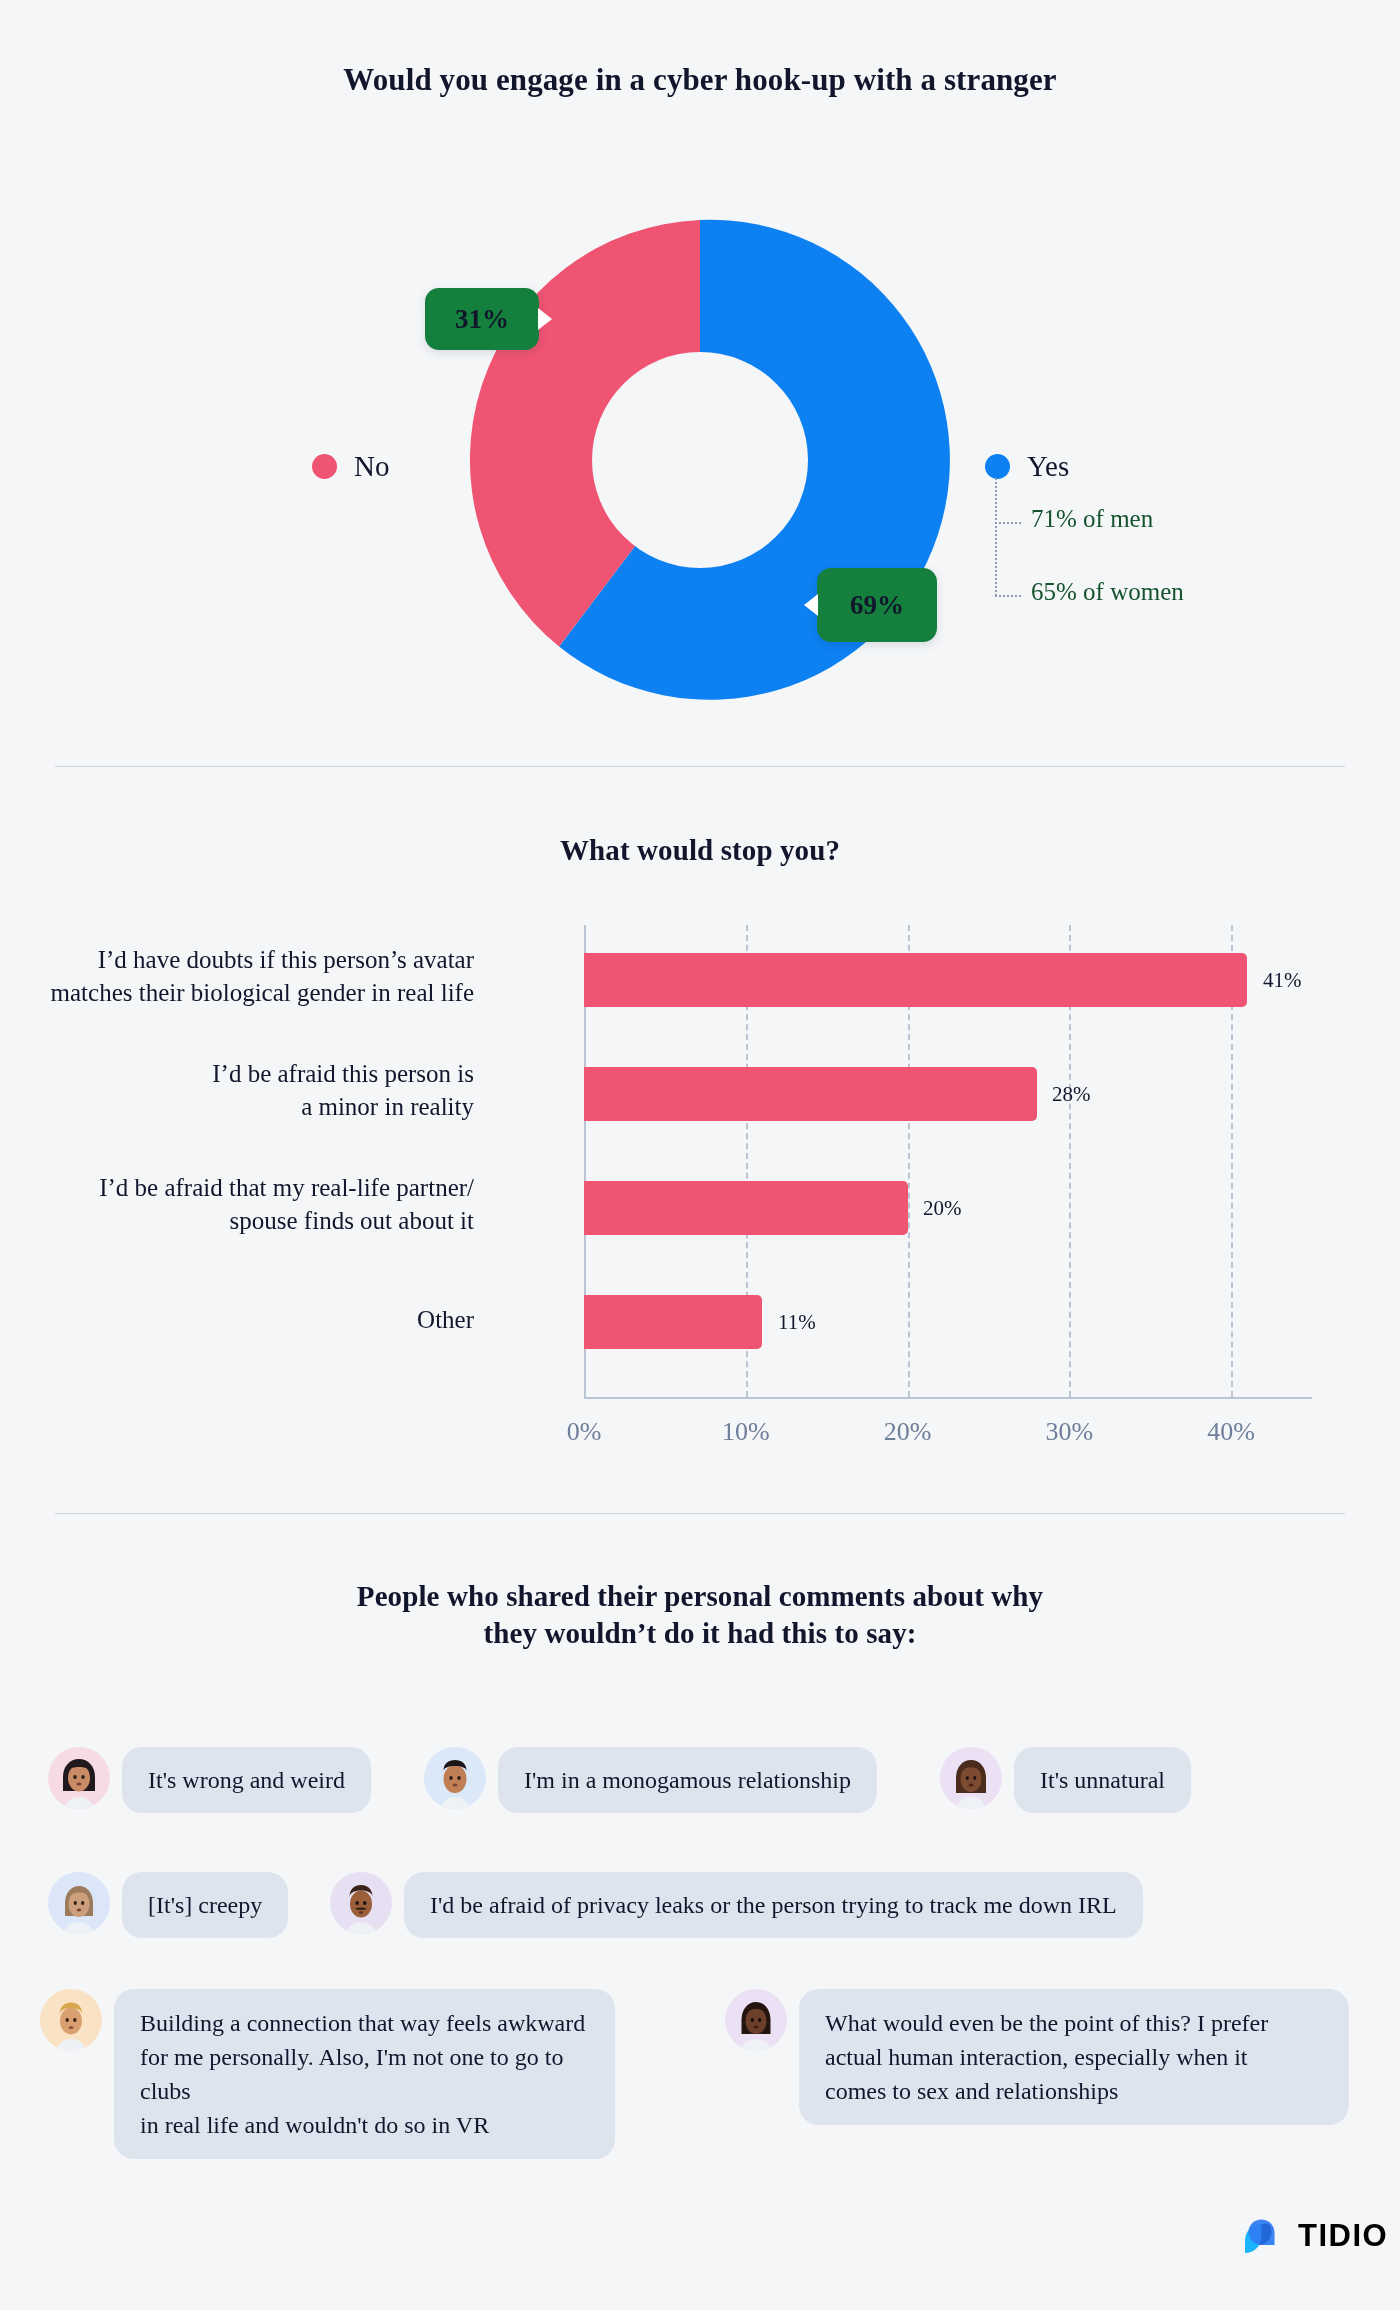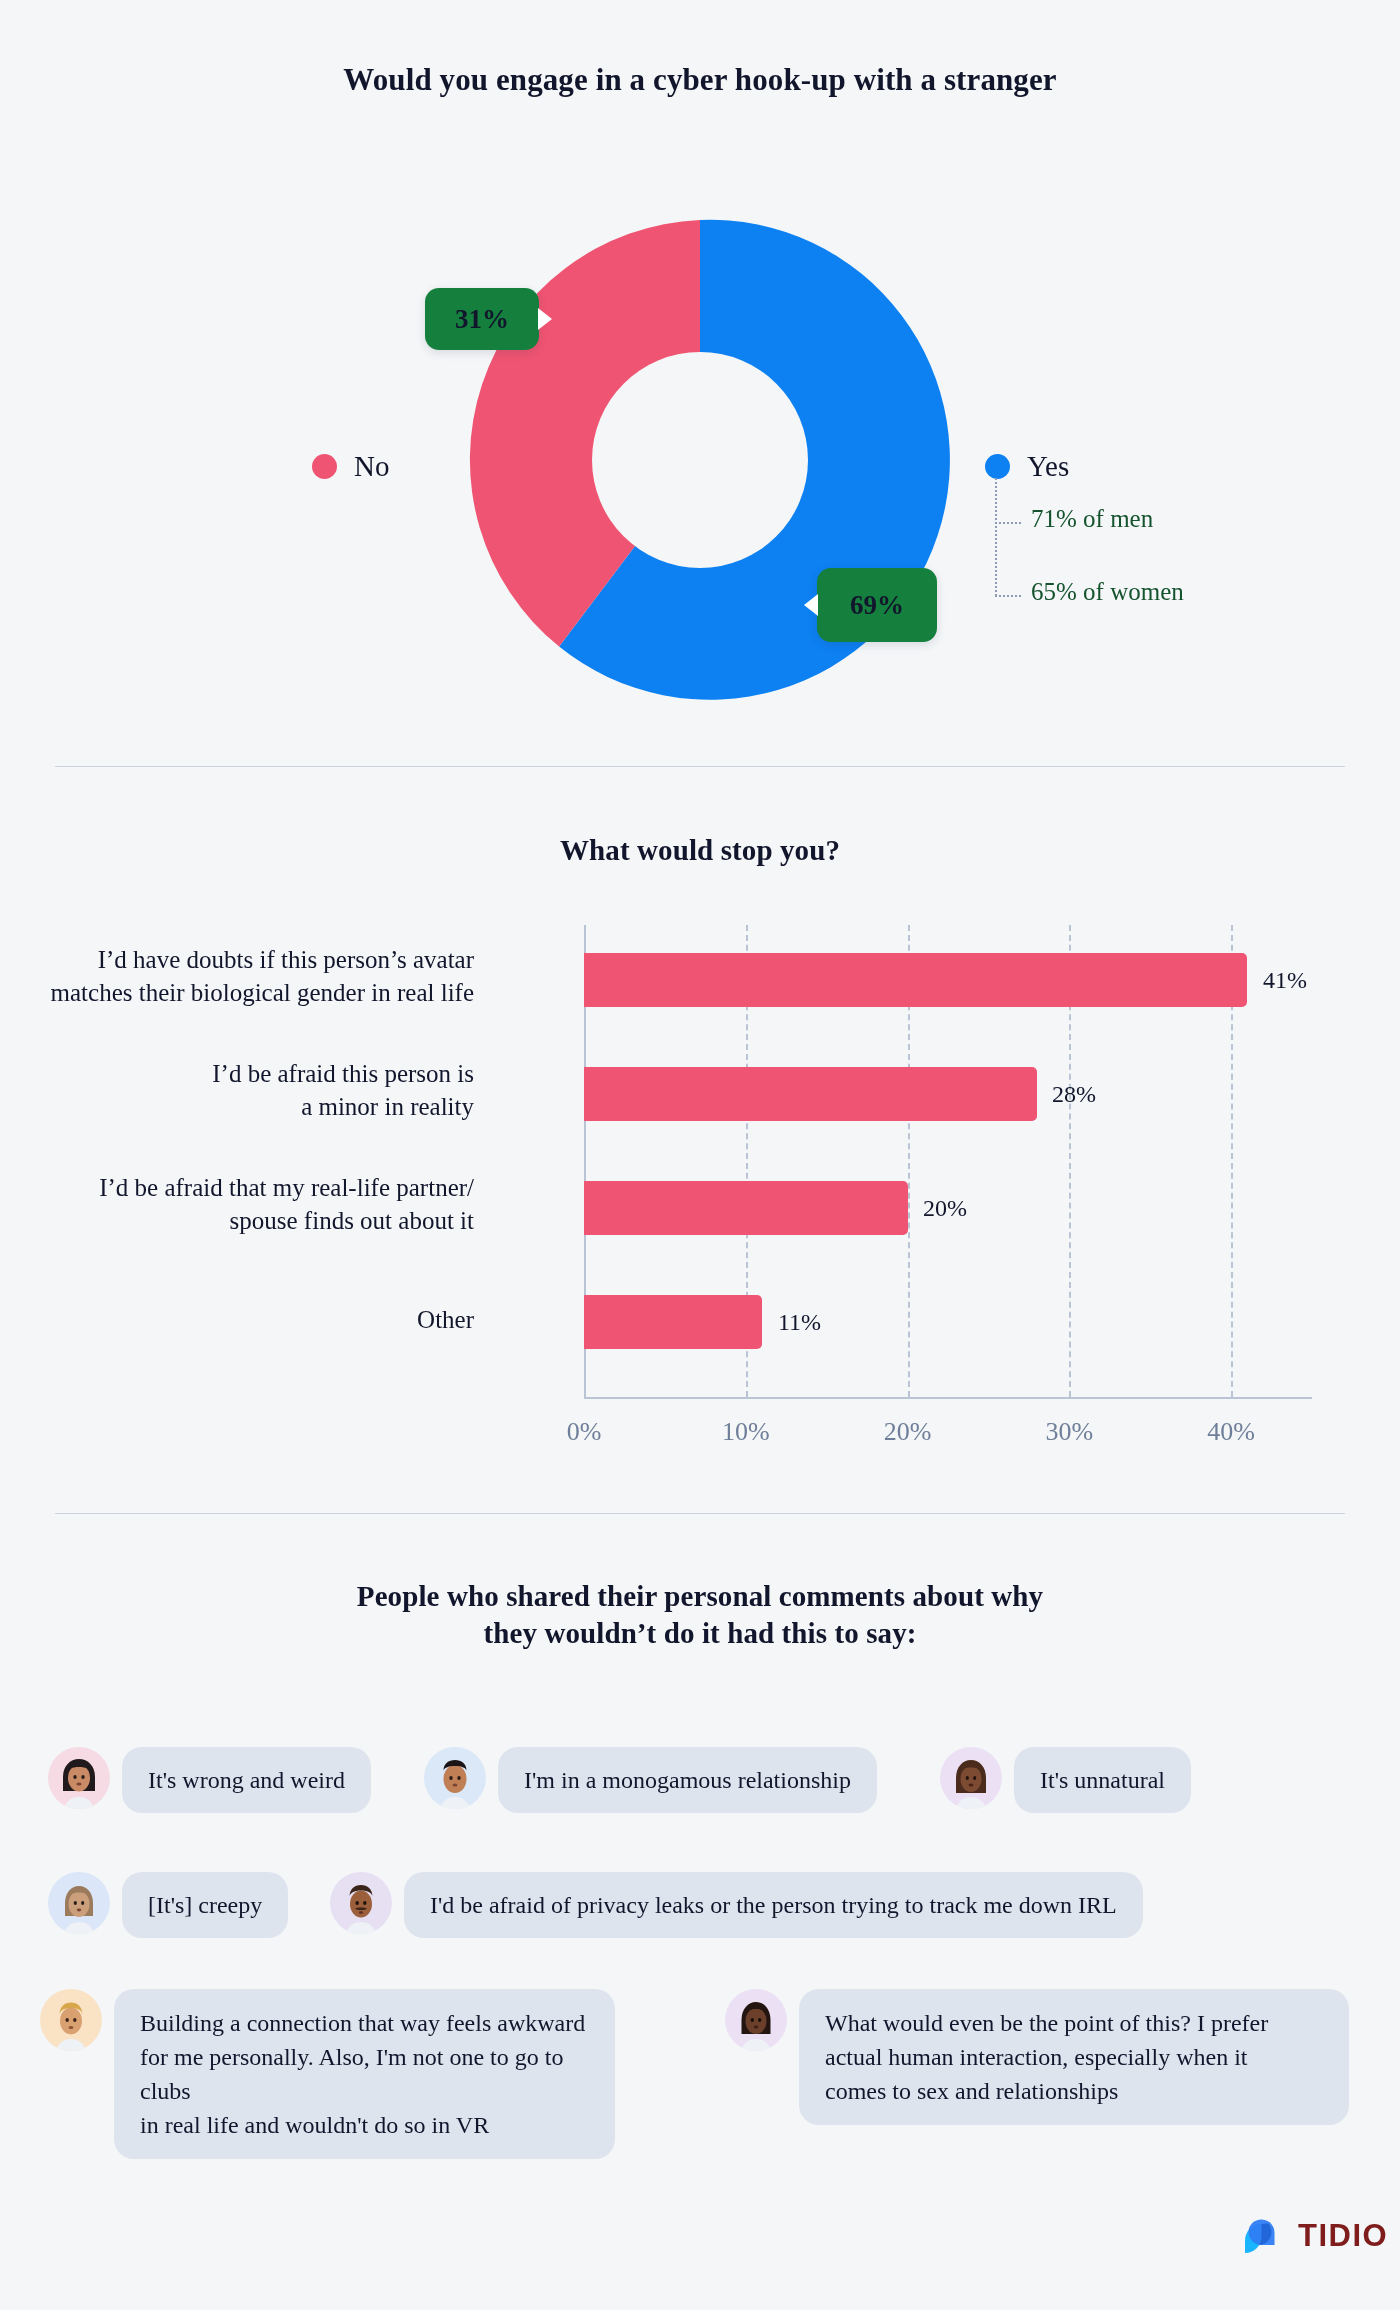--- a/index.html
+++ b/index.html
@@ -114,21 +114,21 @@
     position: absolute;
     left: 0; top: 0;
     height: 54px;
     background: #ef5472;
     border-radius: 0 5px 5px 0;
   }
   .bar-value {
     position: absolute;
     top: 50%;
     transform: translateY(-50%);
-    font-size: 24px;
+    font-size: 21px;
     color: #12162c;
     white-space: nowrap;
   }
   .bar-cat {
     position: absolute;
     right: 838px;
     text-align: right;
     font-size: 25px;
     line-height: 1.32;
     color: #12162c;
@@ -156,21 +156,21 @@
   }
   .bubble.one-line { padding: 16px 26px; }
 
   
   .logo { position: absolute; left: 1243px; top: 2216px; display: flex; align-items: center; gap: 13px; }
   .logo-text {
     font-family: "Liberation Sans", sans-serif;
     font-weight: bold;
     font-size: 31px;
     letter-spacing: 1.5px;
-    color: #7f1d1d;
+    color: #000000;
   }
 </style>
 </head>
 <body>
 
 <div class="page">
 
   <div class="h-title" style="top:60px;font-size:31px;">
     <div>Would you engage in a cyber hook-up with a stranger</div>
   </div>

